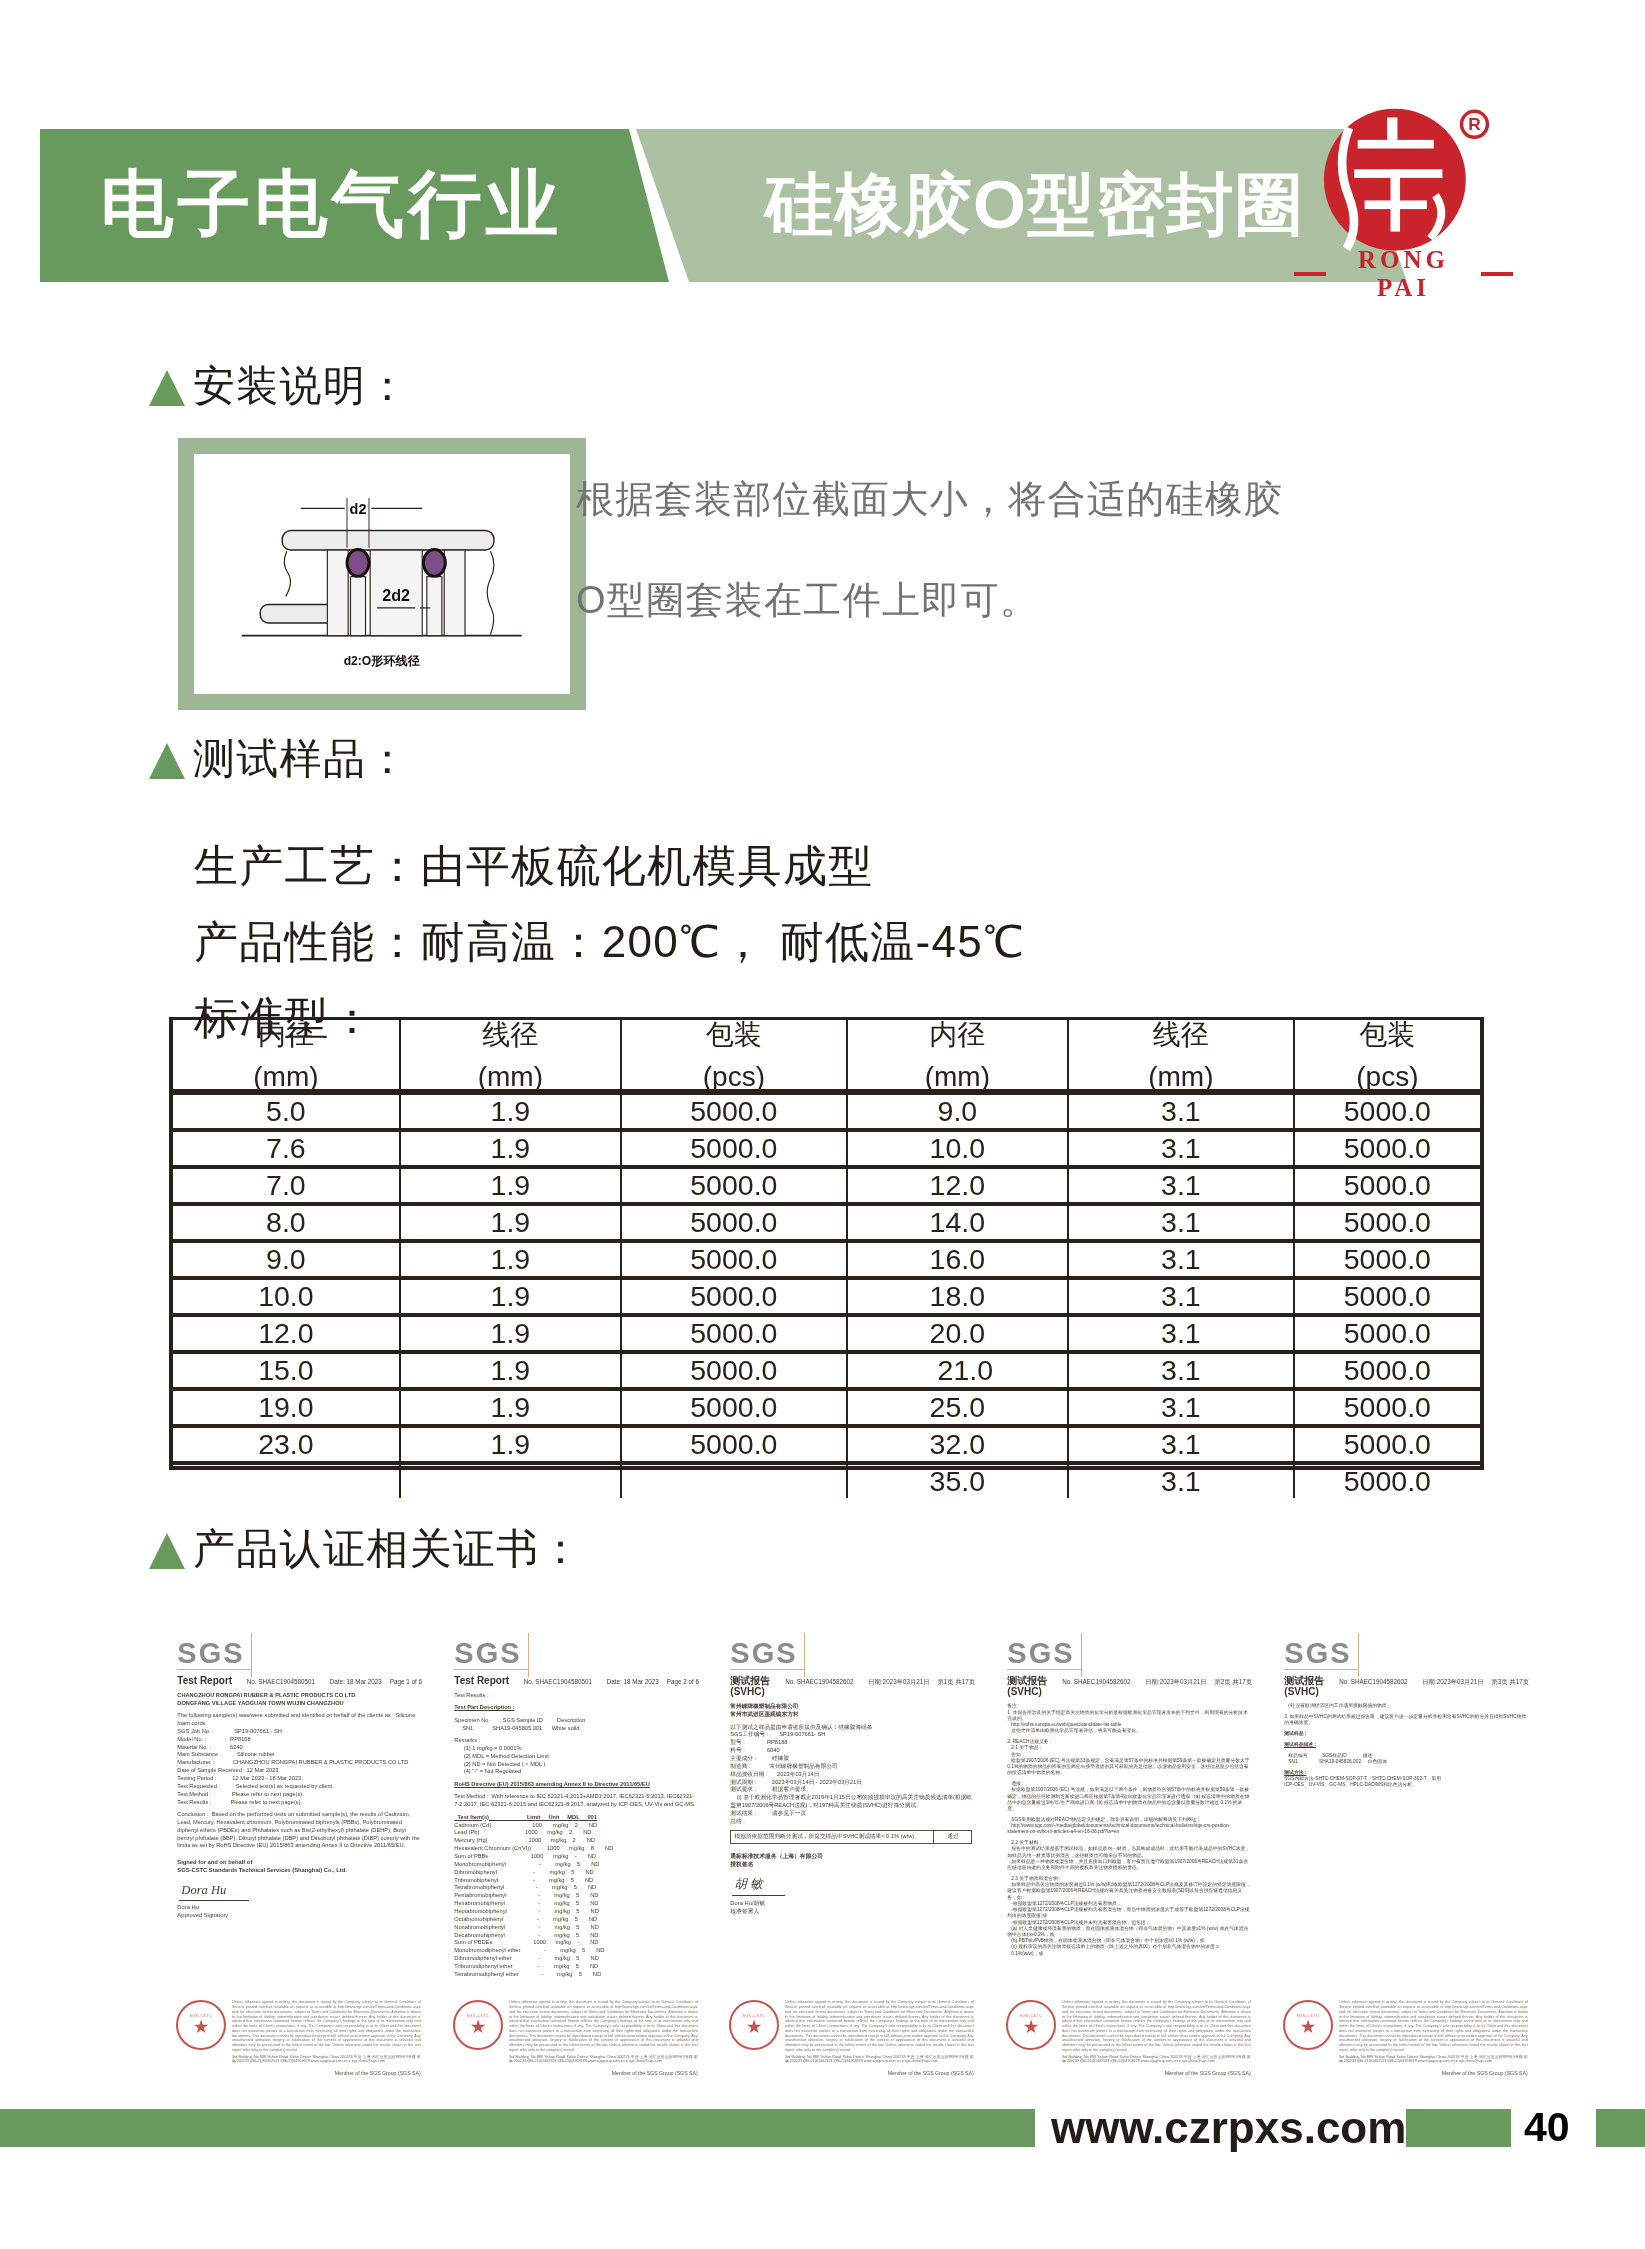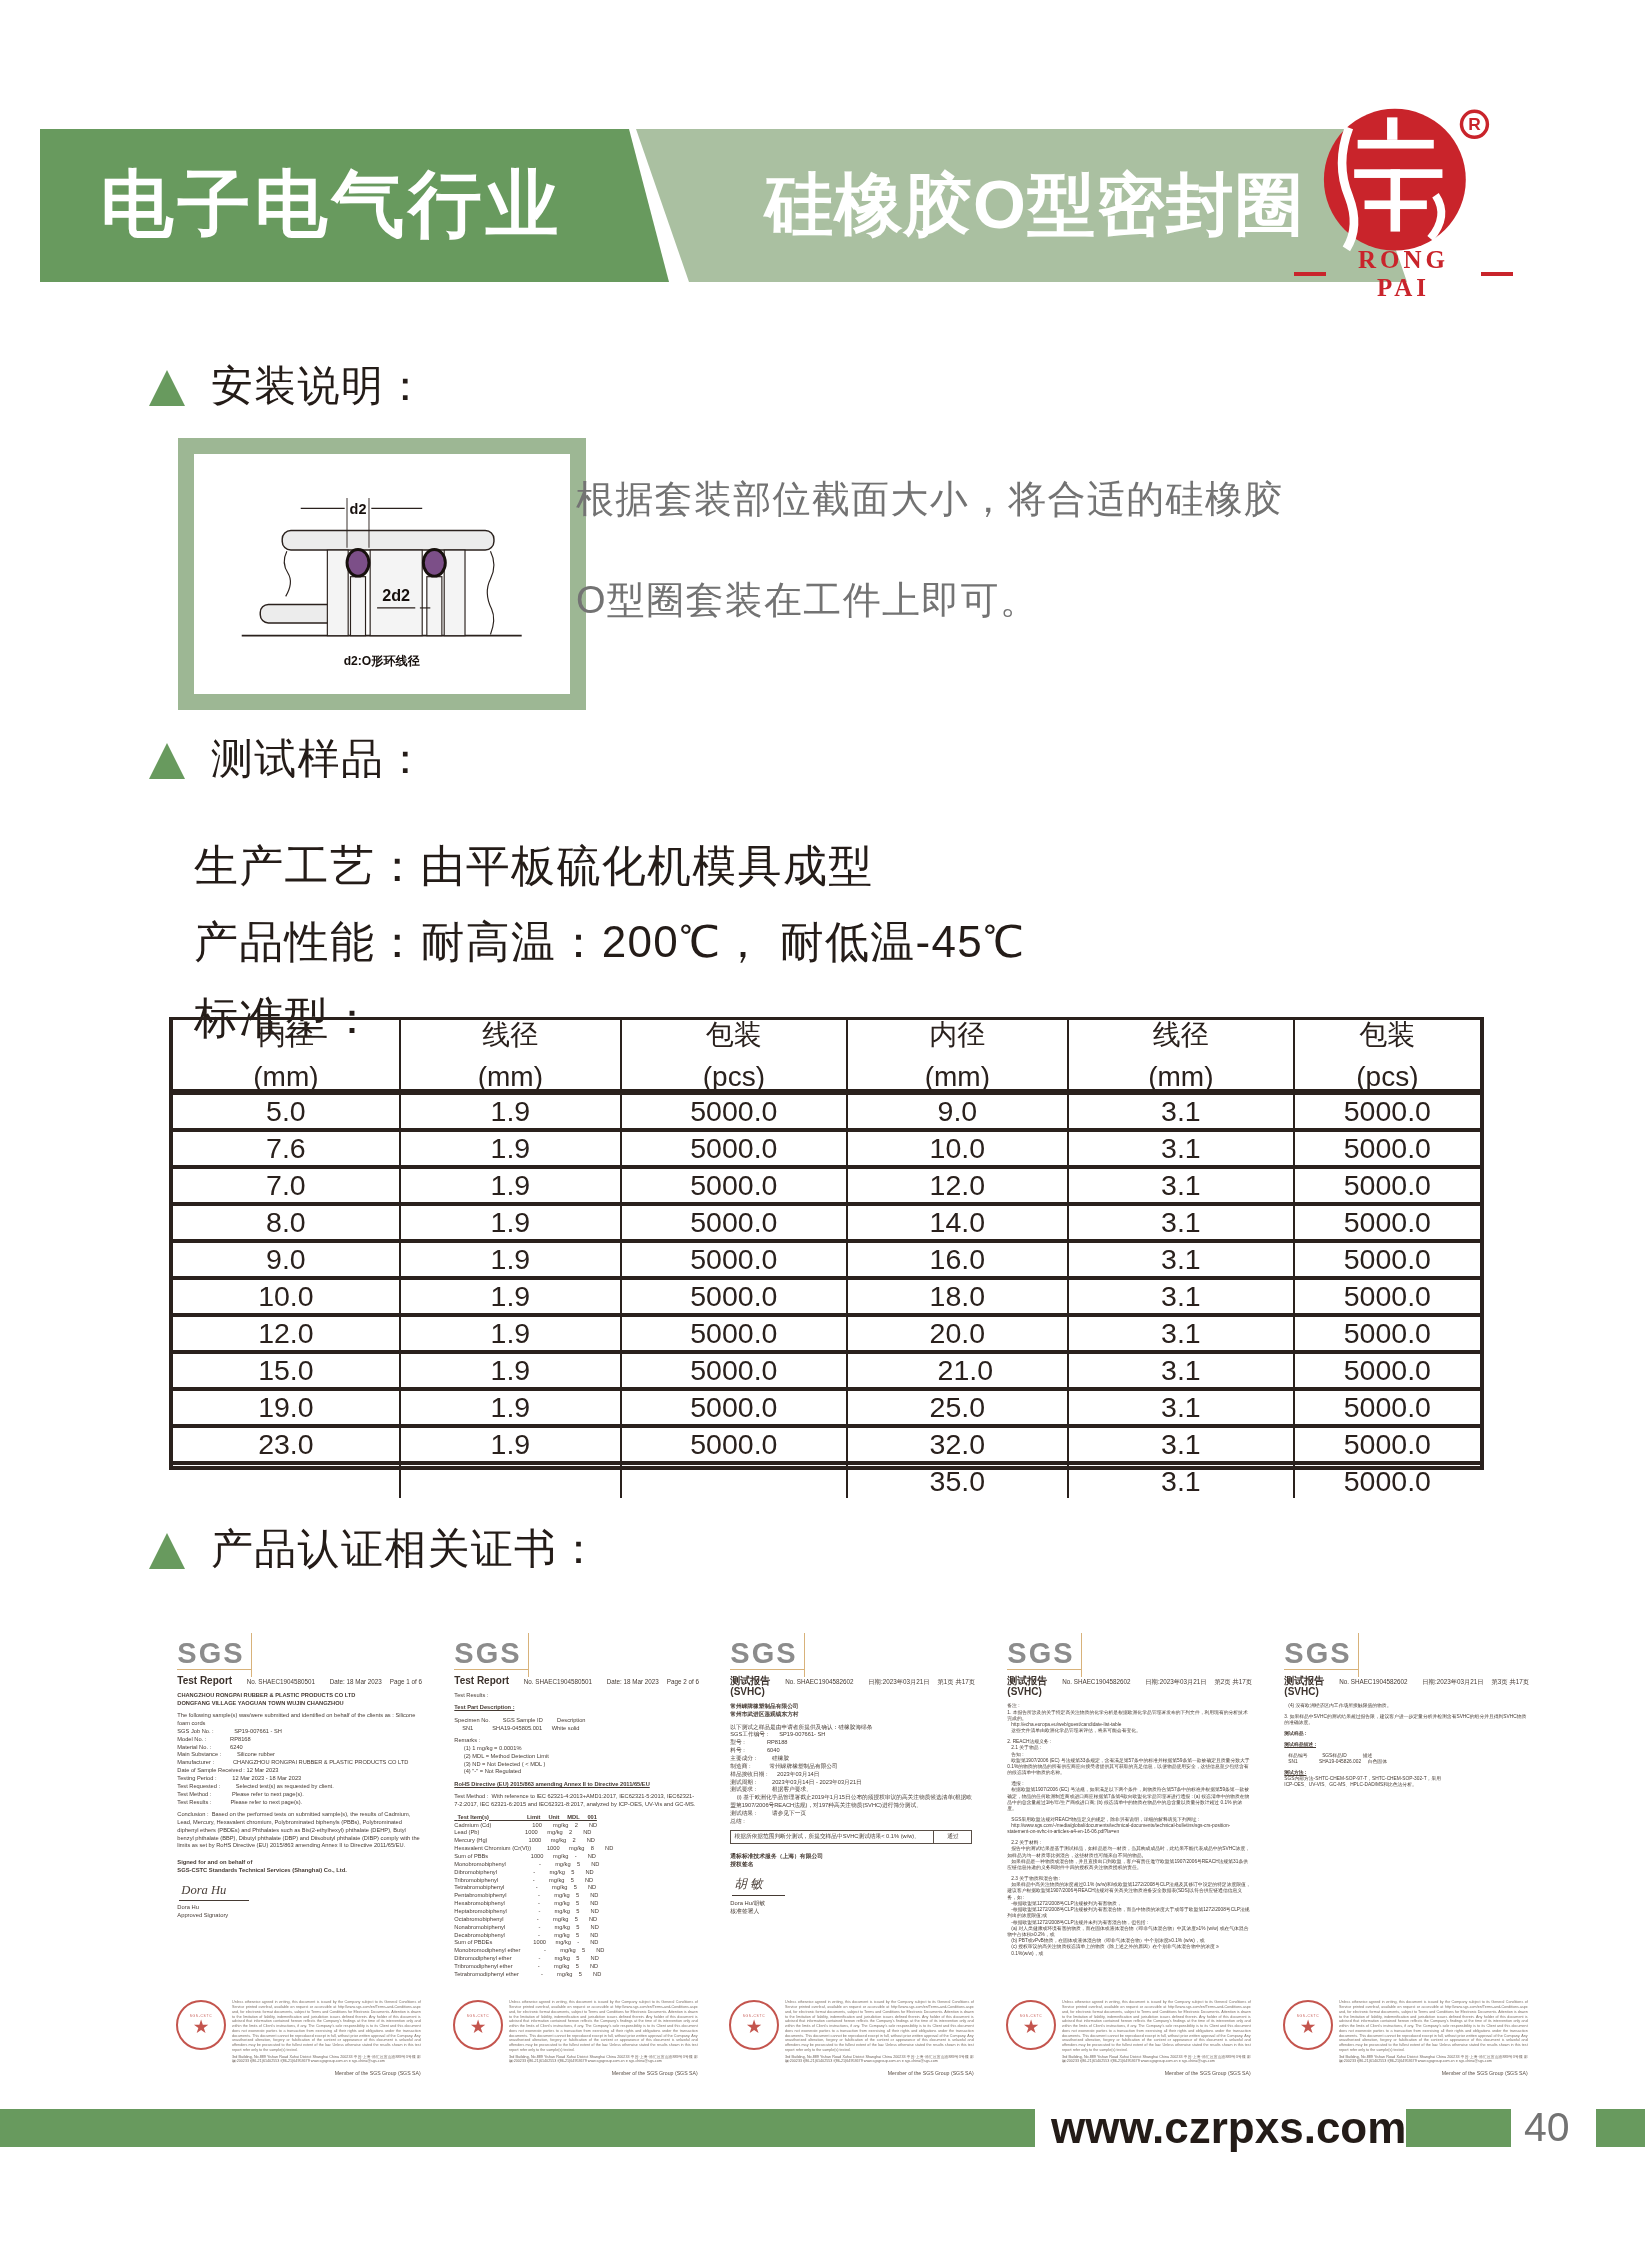--- a/index.html
+++ b/index.html
@@ -15,21 +15,21 @@
           clip-path:polygon(0 0,718px 0,100% 100%,53px 100%);padding-left:26.5px;box-sizing:border-box;}
 
   
   .logo{position:absolute;left:1294px;top:93px;width:219px;text-align:center;}
   .logo svg{display:block;margin:0 auto;}
   .brand{display:flex;align-items:center;justify-content:center;gap:9.3px;margin-top:-29px;
          font-family:"Liberation Serif",serif;font-weight:700;font-size:25px;color:#c9242b;letter-spacing:4px;}
   .brand .dash{width:37px;height:3.3px;background:#c9242b;}
 
   
-  .sec{position:absolute;display:flex;align-items:center;gap:26px;}
+  .sec{position:absolute;display:flex;align-items:center;gap:8px;}
   .tri{width:0;height:0;border-left:18.6px solid transparent;border-right:18.6px solid transparent;
        border-bottom:36px solid #689a5e;margin-top:4px;}
   .sec-label{font-size:42px;color:#241c18;letter-spacing:1.3px;}
 
   
   .diagram-box{position:absolute;left:178px;top:438px;width:408px;height:272px;background:#9db794;}
   .diagram-inner{position:absolute;left:16px;top:16px;right:16px;bottom:16px;background:#fff;
                  display:flex;align-items:center;justify-content:center;}
   .diagram-inner svg{width:94%;height:94%;}
   .desc-line{position:absolute;left:576px;font-size:38px;color:#737373;letter-spacing:1.3px;white-space:nowrap;}
@@ -75,21 +75,21 @@
          display:flex;flex-direction:column;align-items:center;justify-content:center;color:#c4554e;box-sizing:border-box;}
   .stamp .star{font-size:18.6px;line-height:1;}
   .stamp .ring-txt{font-size:3.3px;letter-spacing:0.7px;}
   .fineprint{flex:1;font-size:3.7px;line-height:1.28;color:#7c7067;text-align:justify;}
   .addr{margin-top:2px;color:#6b5f58;}
   .member{position:absolute;right:5.3px;bottom:4px;font-size:5.2px;color:#5a4f47;}
 
   
   .fbar{position:absolute;top:2109px;height:38px;background:#689a5e;}
   .fweb{position:absolute;left:1051px;top:2103px;font-size:44px;font-weight:700;color:#241c18;letter-spacing:0px;}
-  .fpage{position:absolute;left:1524px;top:2104px;font-size:41px;font-weight:400;color:#737373;}
+  .fpage{position:absolute;left:1524px;top:2104px;font-size:41px;font-weight:700;color:#000000;}
 </style>
 </head>
 <body>
 
 <div class="page">
 
   <div class="banner banner-dark">
     <span>电子电气行业</span>
   </div>
   <div class="banner banner-light">

